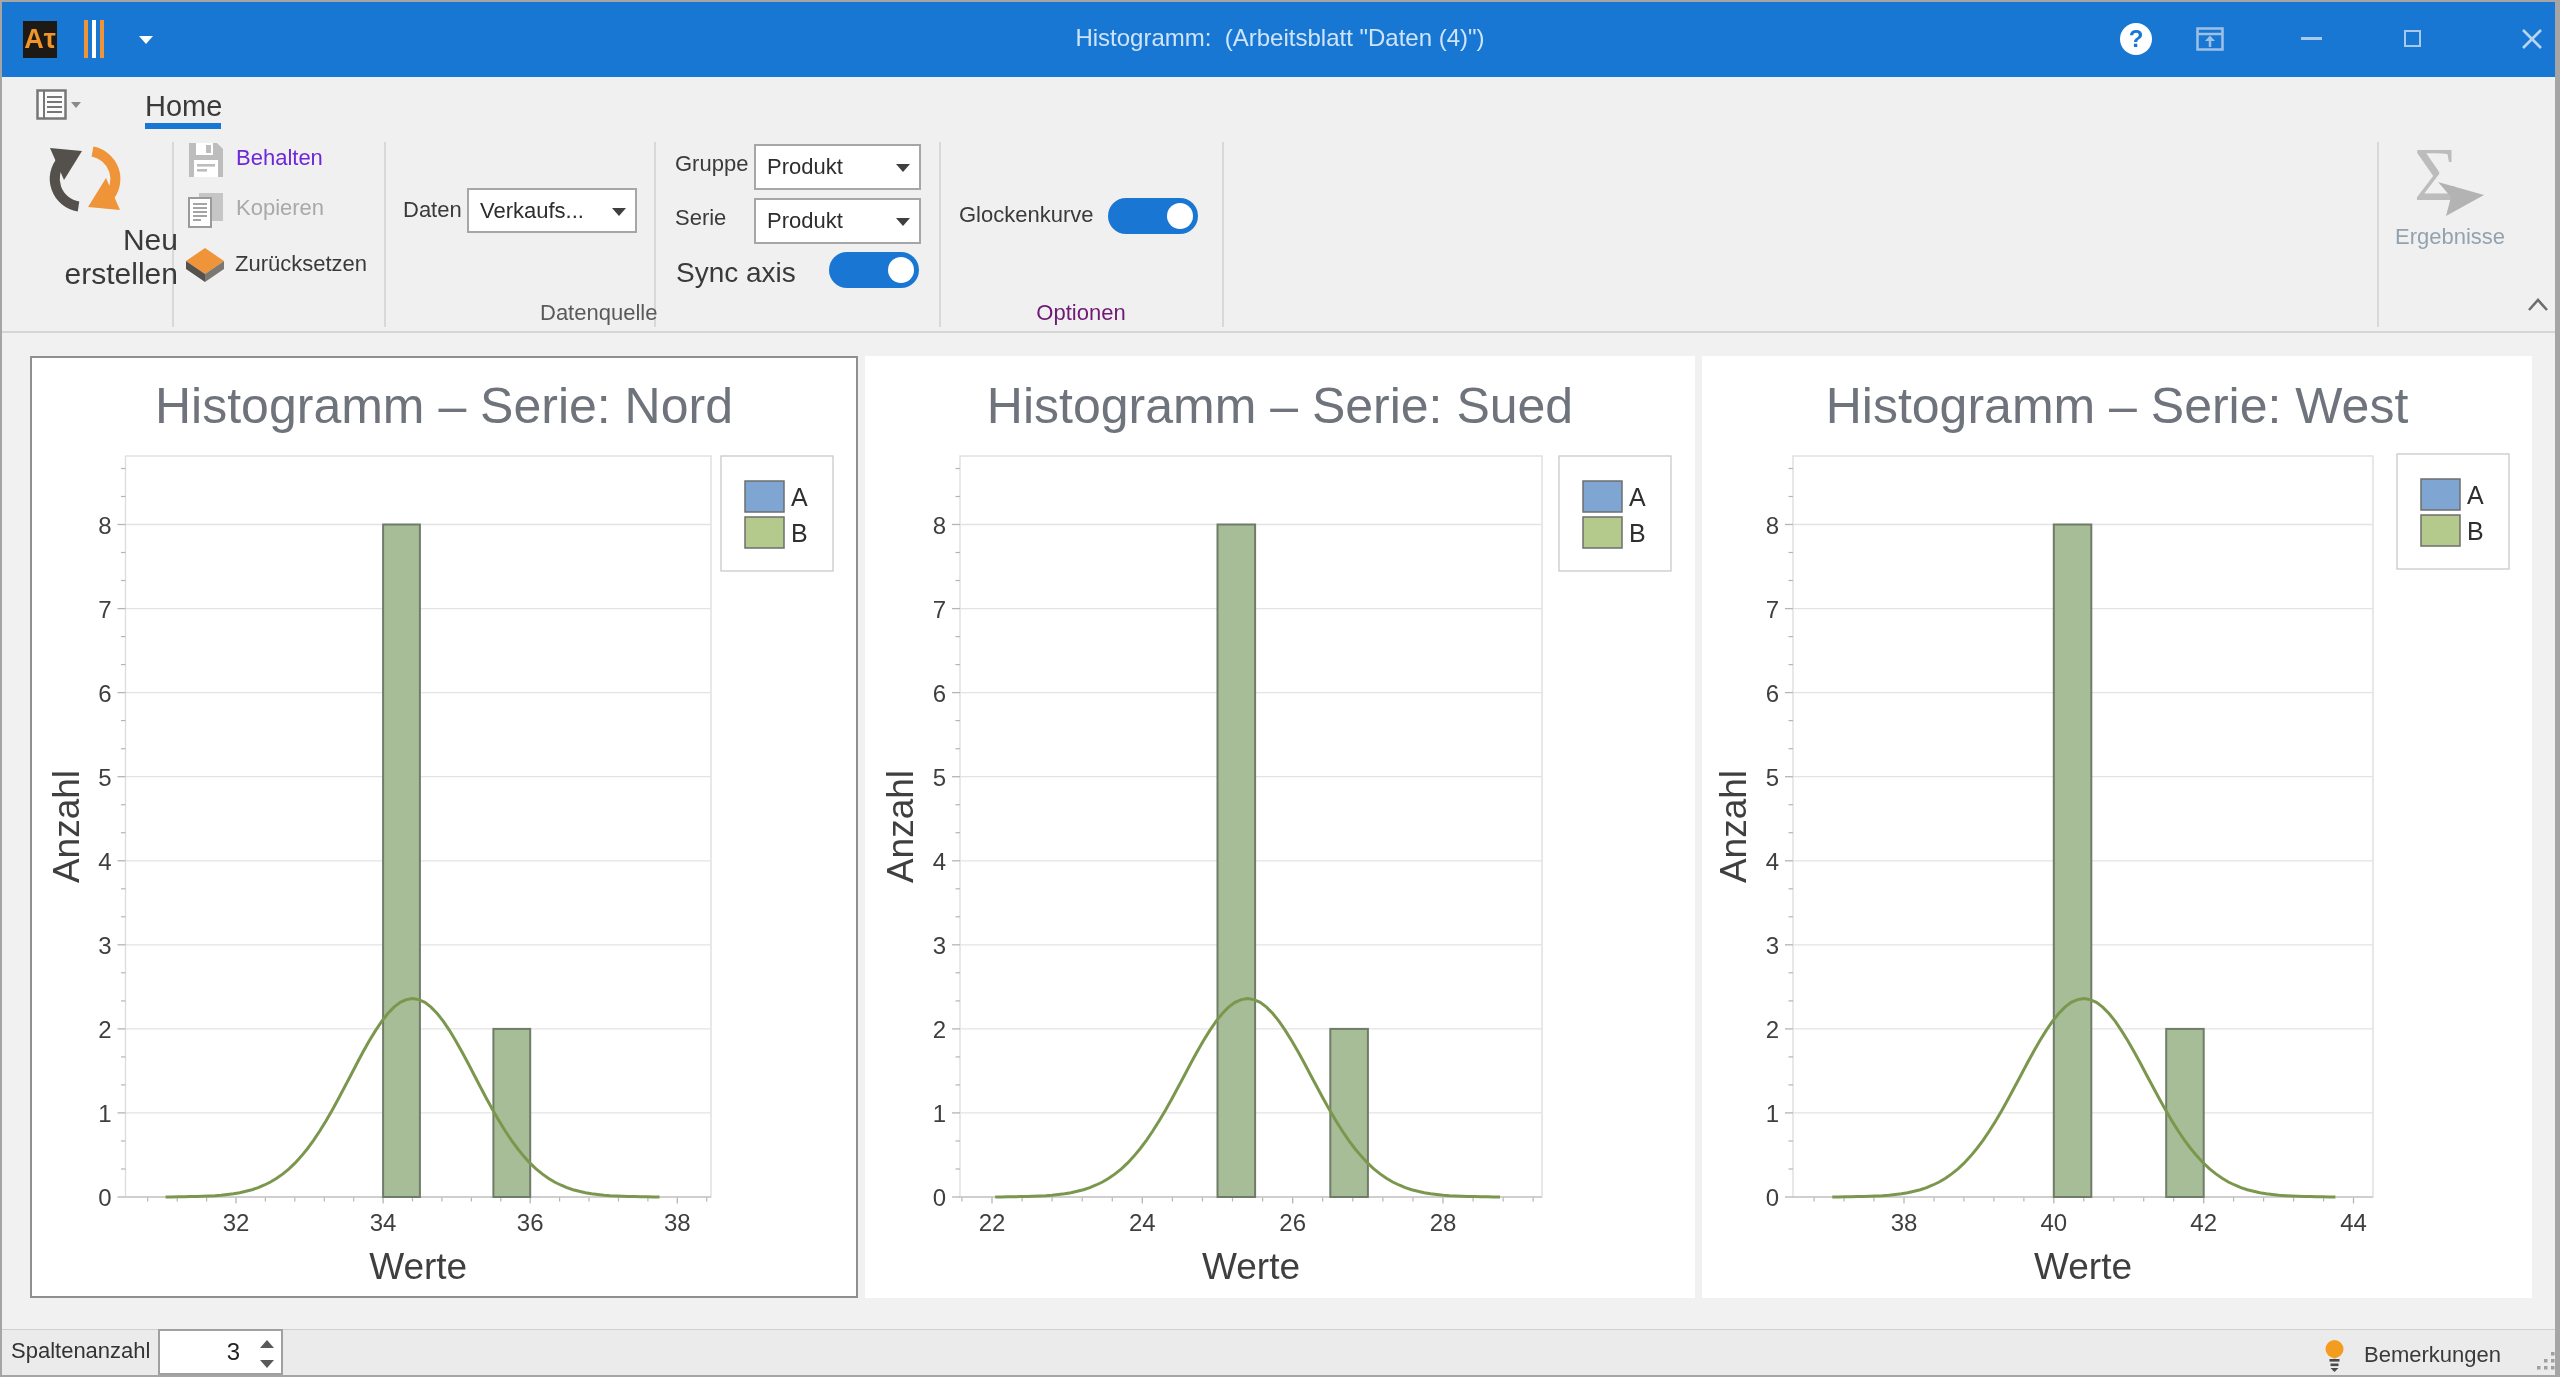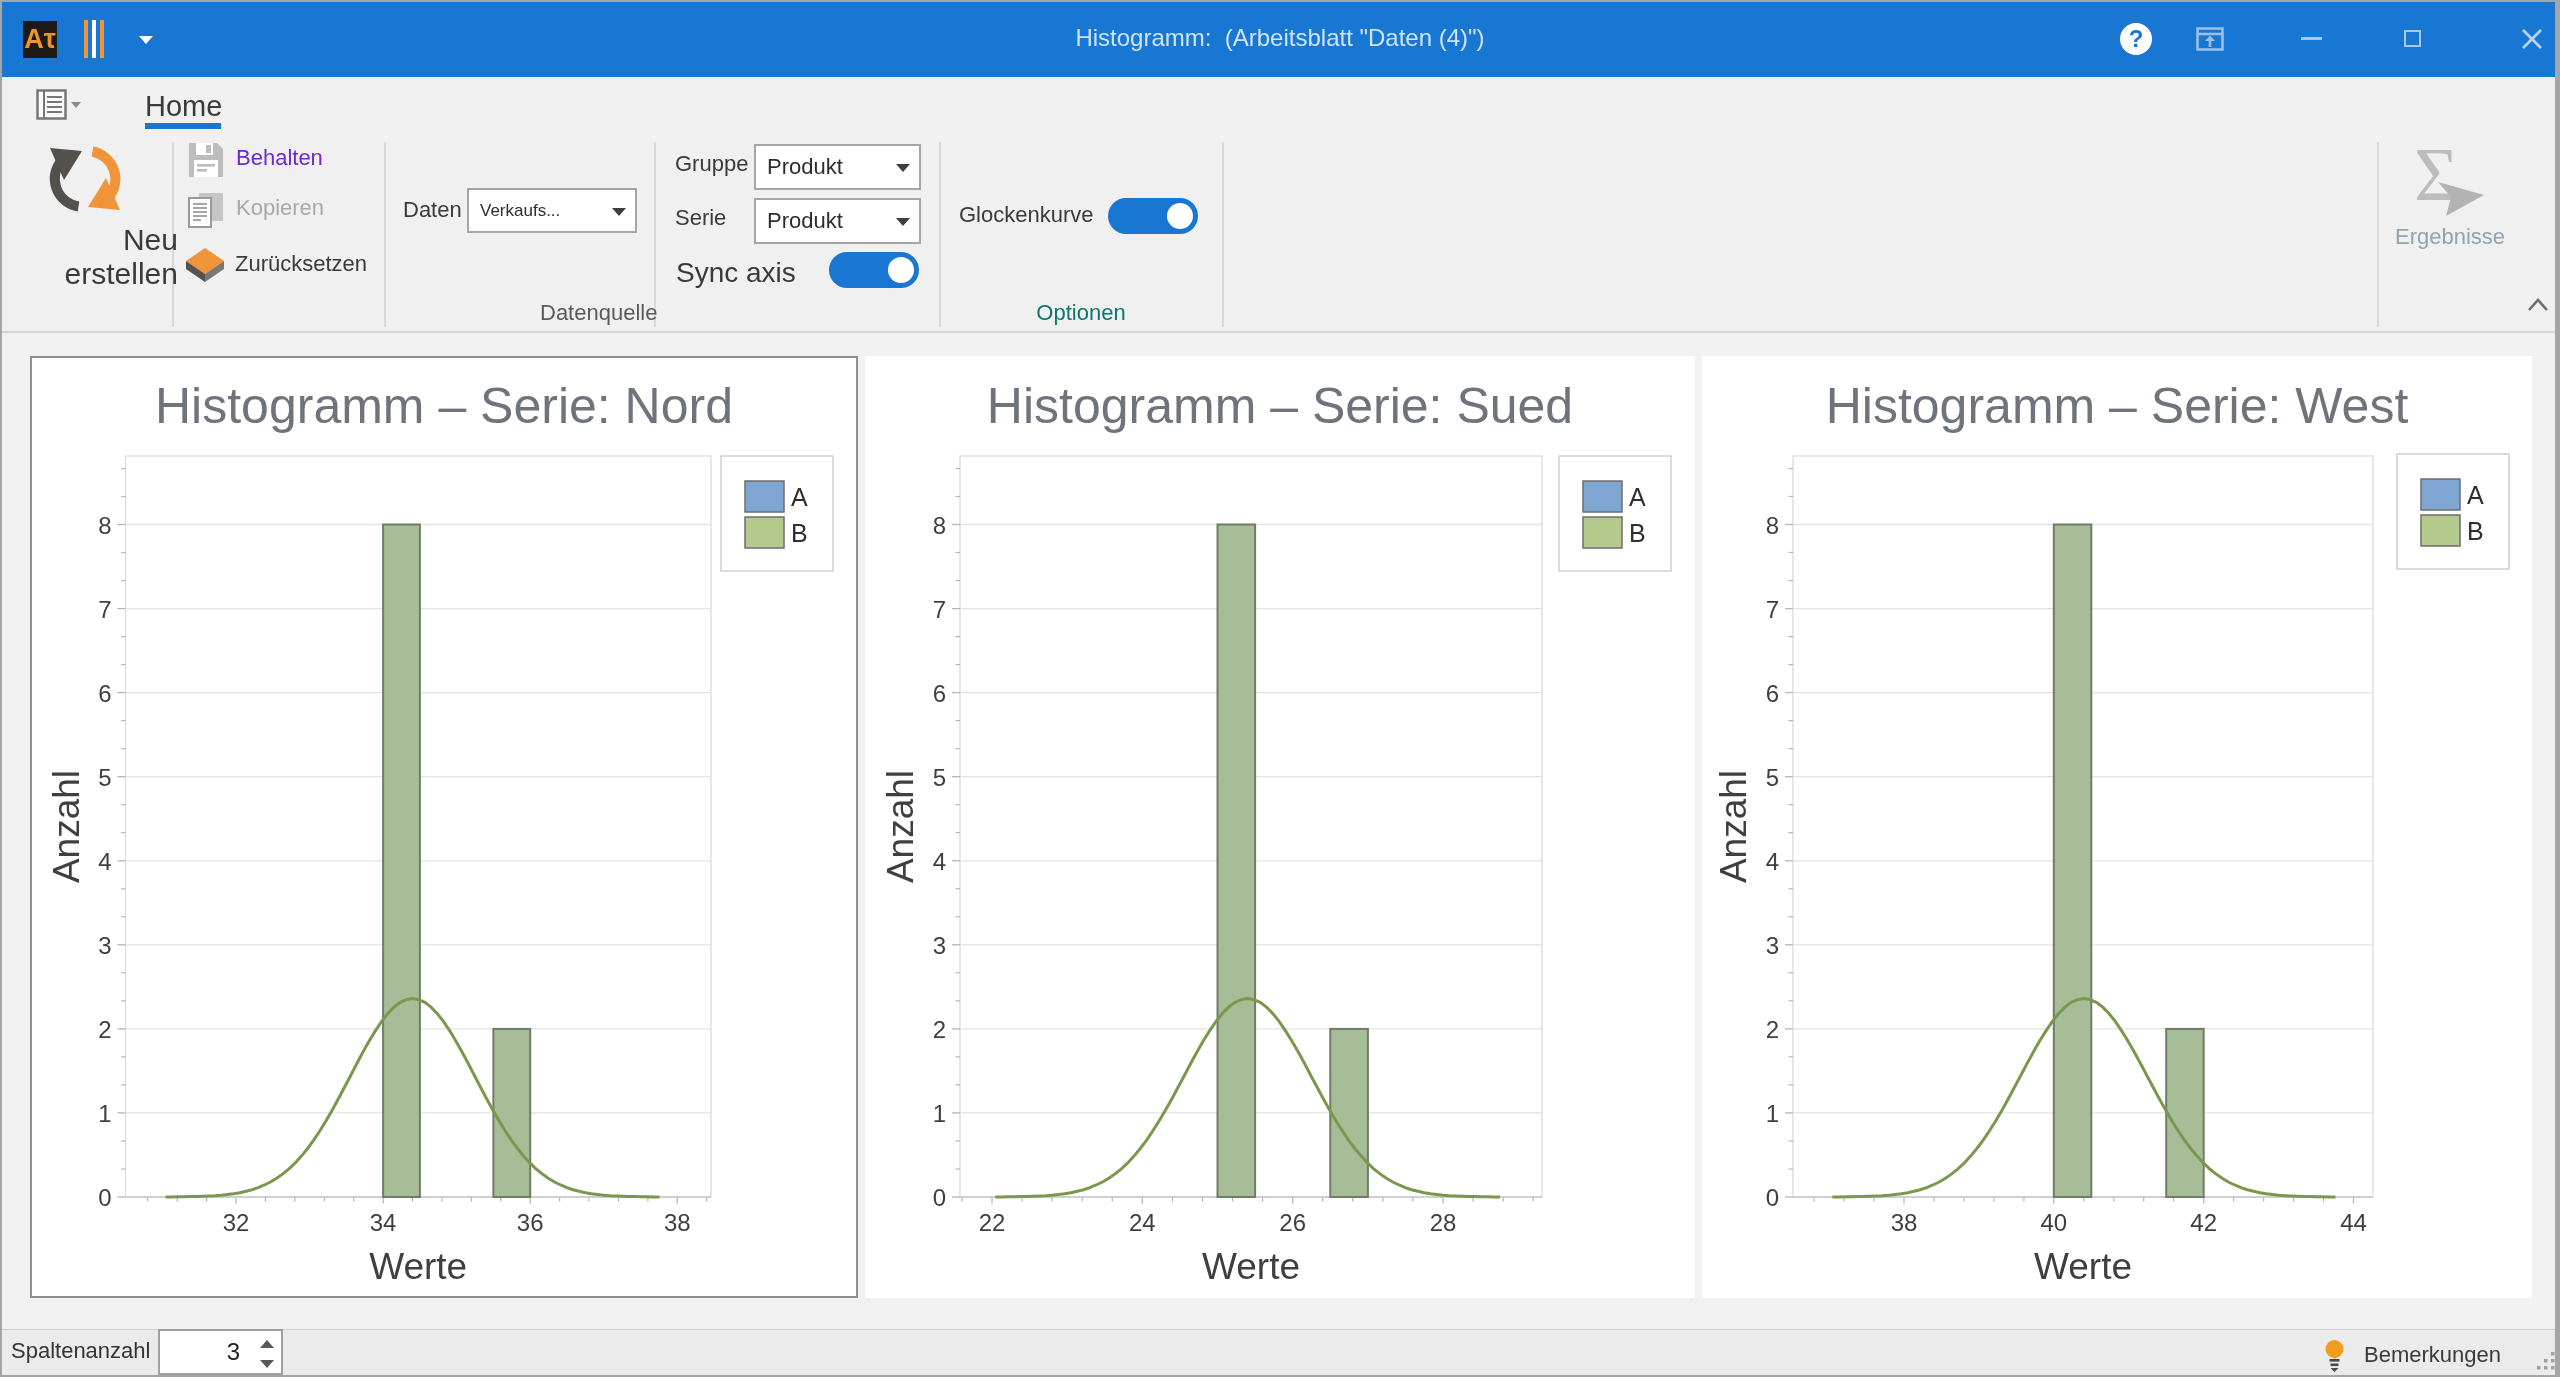--- a/index.html
+++ b/index.html
@@ -97,40 +97,40 @@
 <path d="M32 50 L78 63 L40 84 L45 65 Z" fill="#b3b3b3"></path>
 </svg>
 <div class="abs" style="left:2px;top:223px;width:176px;text-align:right;font-size:30px;color:#3a3a3a">Neu erstellen</div>
 
 <div class="abs" style="left:236px;top:145px;font-size:22px;color:#6d28d9">Behalten</div>
 <div class="abs" style="left:236px;top:195px;font-size:22px;color:#a9a9a9">Kopieren</div>
 <div class="abs" style="left:235px;top:251px;font-size:22px;color:#3a3a3a">Zurücksetzen</div>
 
 <div class="abs" style="left:403px;top:197px;font-size:22px;color:#3a3a3a">Daten</div>
 <div style="position:absolute;left:467px;top:188px;width:170px;height:45px;background:#fff;border:2px solid #a6a6a6;box-sizing:border-box"></div>
-<div style="position:absolute;left:480px;top:188px;height:35px;line-height:45px;font-size:17px;color:#2d2d2d">Verkaufs...</div>
+<div style="position:absolute;left:480px;top:188px;height:35px;line-height:45px;font-size:22px;color:#2d2d2d">Verkaufs...</div>
 <div style="position:absolute;left:612px;top:207.5px;width:0;height:0;border-left:7px solid transparent;border-right:7px solid transparent;border-top:8px solid #3f3f3f"></div>
 
 <div class="abs" style="left:675px;top:151px;font-size:22px;color:#3a3a3a">Gruppe</div>
 <div style="position:absolute;left:754px;top:144px;width:167px;height:46px;background:#fff;border:2px solid #a6a6a6;box-sizing:border-box"></div>
 <div style="position:absolute;left:767px;top:144px;height:32px;line-height:46px;font-size:22px;color:#2d2d2d">Produkt</div>
 <div style="position:absolute;left:896px;top:164.0px;width:0;height:0;border-left:7px solid transparent;border-right:7px solid transparent;border-top:8px solid #3f3f3f"></div>
 <div class="abs" style="left:675px;top:205px;font-size:22px;color:#3a3a3a">Serie</div>
 <div style="position:absolute;left:754px;top:198px;width:167px;height:46px;background:#fff;border:2px solid #a6a6a6;box-sizing:border-box"></div>
 <div style="position:absolute;left:767px;top:198px;height:46px;line-height:46px;font-size:22px;color:#2d2d2d">Produkt</div>
 <div style="position:absolute;left:896px;top:218.0px;width:0;height:0;border-left:7px solid transparent;border-right:7px solid transparent;border-top:8px solid #3f3f3f"></div>
 <div class="abs" style="left:676px;top:257px;font-size:28px;color:#3a3a3a">Sync axis</div>
 <div style="position:absolute;left:829px;top:252px;width:90px;height:36px;background:#1976d2;border-radius:18.0px"></div>
 <div style="position:absolute;left:888.0px;top:257.0px;width:26px;height:26px;background:#ffffff;border-radius:13px"></div>
 <div class="abs" style="left:959px;top:202px;font-size:22px;color:#3a3a3a">Glockenkurve</div>
 <div style="position:absolute;left:1108px;top:198px;width:90px;height:36px;background:#1976d2;border-radius:18.0px"></div>
 <div style="position:absolute;left:1167.0px;top:203.0px;width:26px;height:26px;background:#ffffff;border-radius:13px"></div>
 
 <div class="abs" style="left:540px;top:300px;width:250px;text-align:left;font-size:22px;color:#5a5a5a">Datenquelle</div>
-<div class="abs" style="left:956px;top:300px;width:250px;text-align:center;font-size:22px;color:#0f766e">Optionen</div>
+<div class="abs" style="left:956px;top:300px;width:250px;text-align:center;font-size:22px;color:#701a75">Optionen</div>
 
 <div class="abs" style="left:2370px;top:224px;width:160px;text-align:center;font-size:22px;color:#93a2b0">Ergebnisse</div>
 <svg class="abs" style="left:2526px;top:296px" width="24" height="18" viewBox="0 0 24 18">
 <polyline points="3,14 12,4 21,14" fill="none" stroke="#6d6d6d" stroke-width="2.6"></polyline>
 </svg>
 
 <svg width="2560" height="996" viewBox="0 333 2560 996" style="position:absolute;left:0;top:333px">
 <rect x="31" y="357" width="826" height="940" fill="#ffffff" stroke="#8f8f8f" stroke-width="2"></rect>
 <text x="444" y="423" font-size="50" fill="#6f747c" text-anchor="middle">Histogramm – Serie: Nord</text>
 <rect x="125.5" y="456.0" width="585.5" height="741.0" fill="#ffffff" stroke="#dcdcdc" stroke-width="1.3"></rect>

